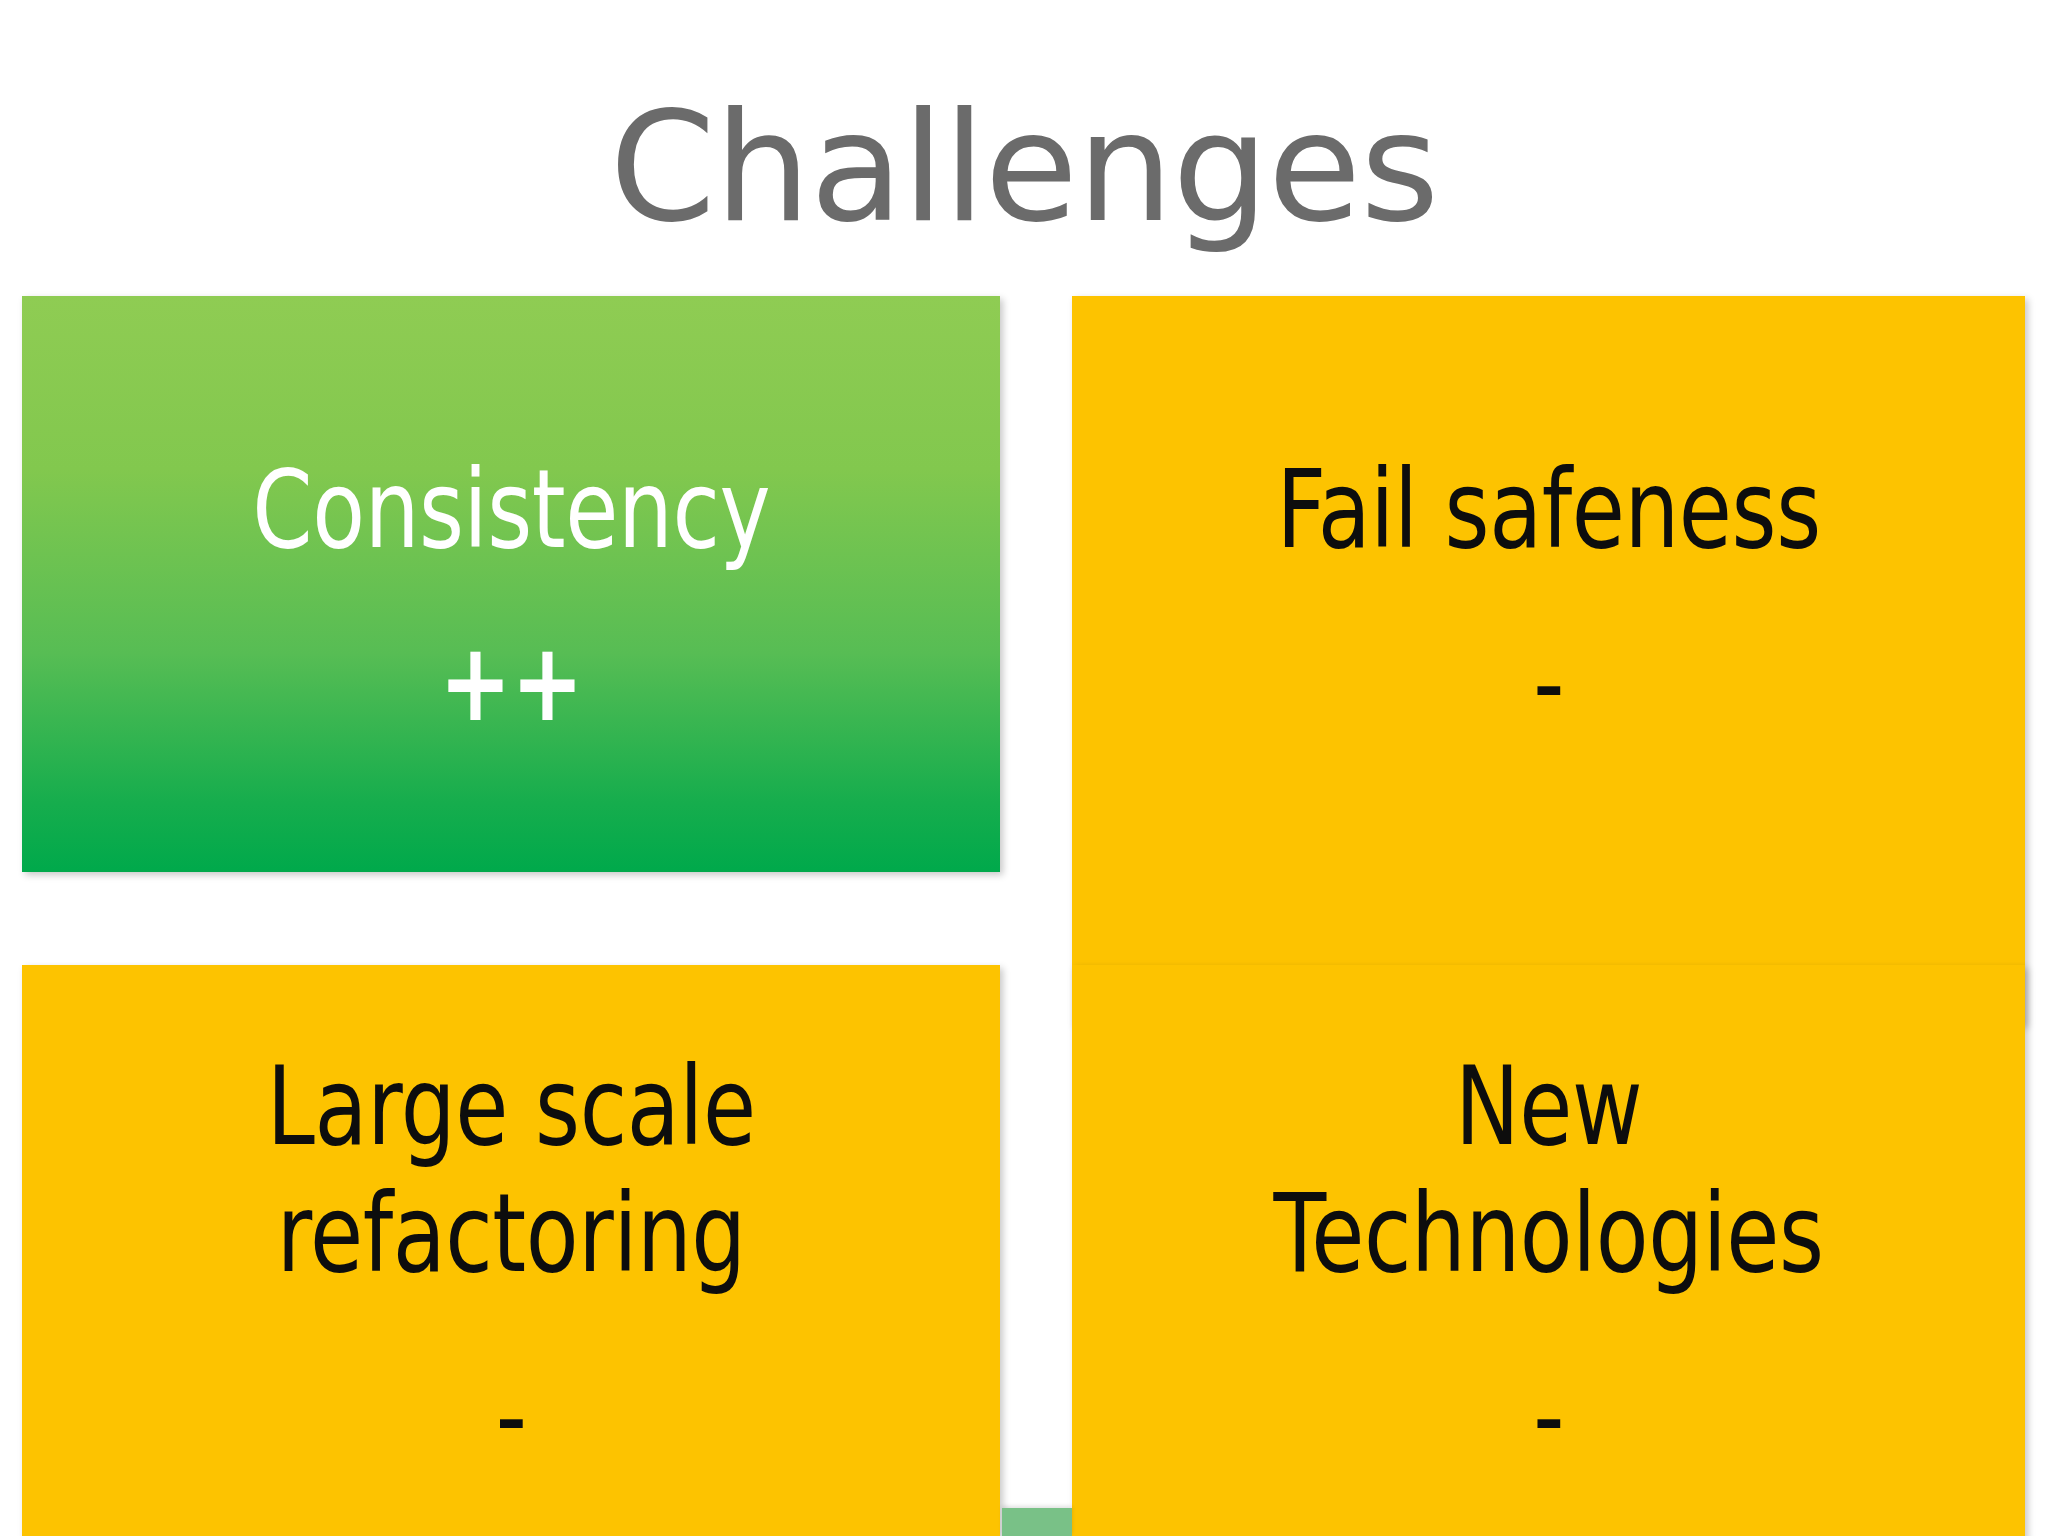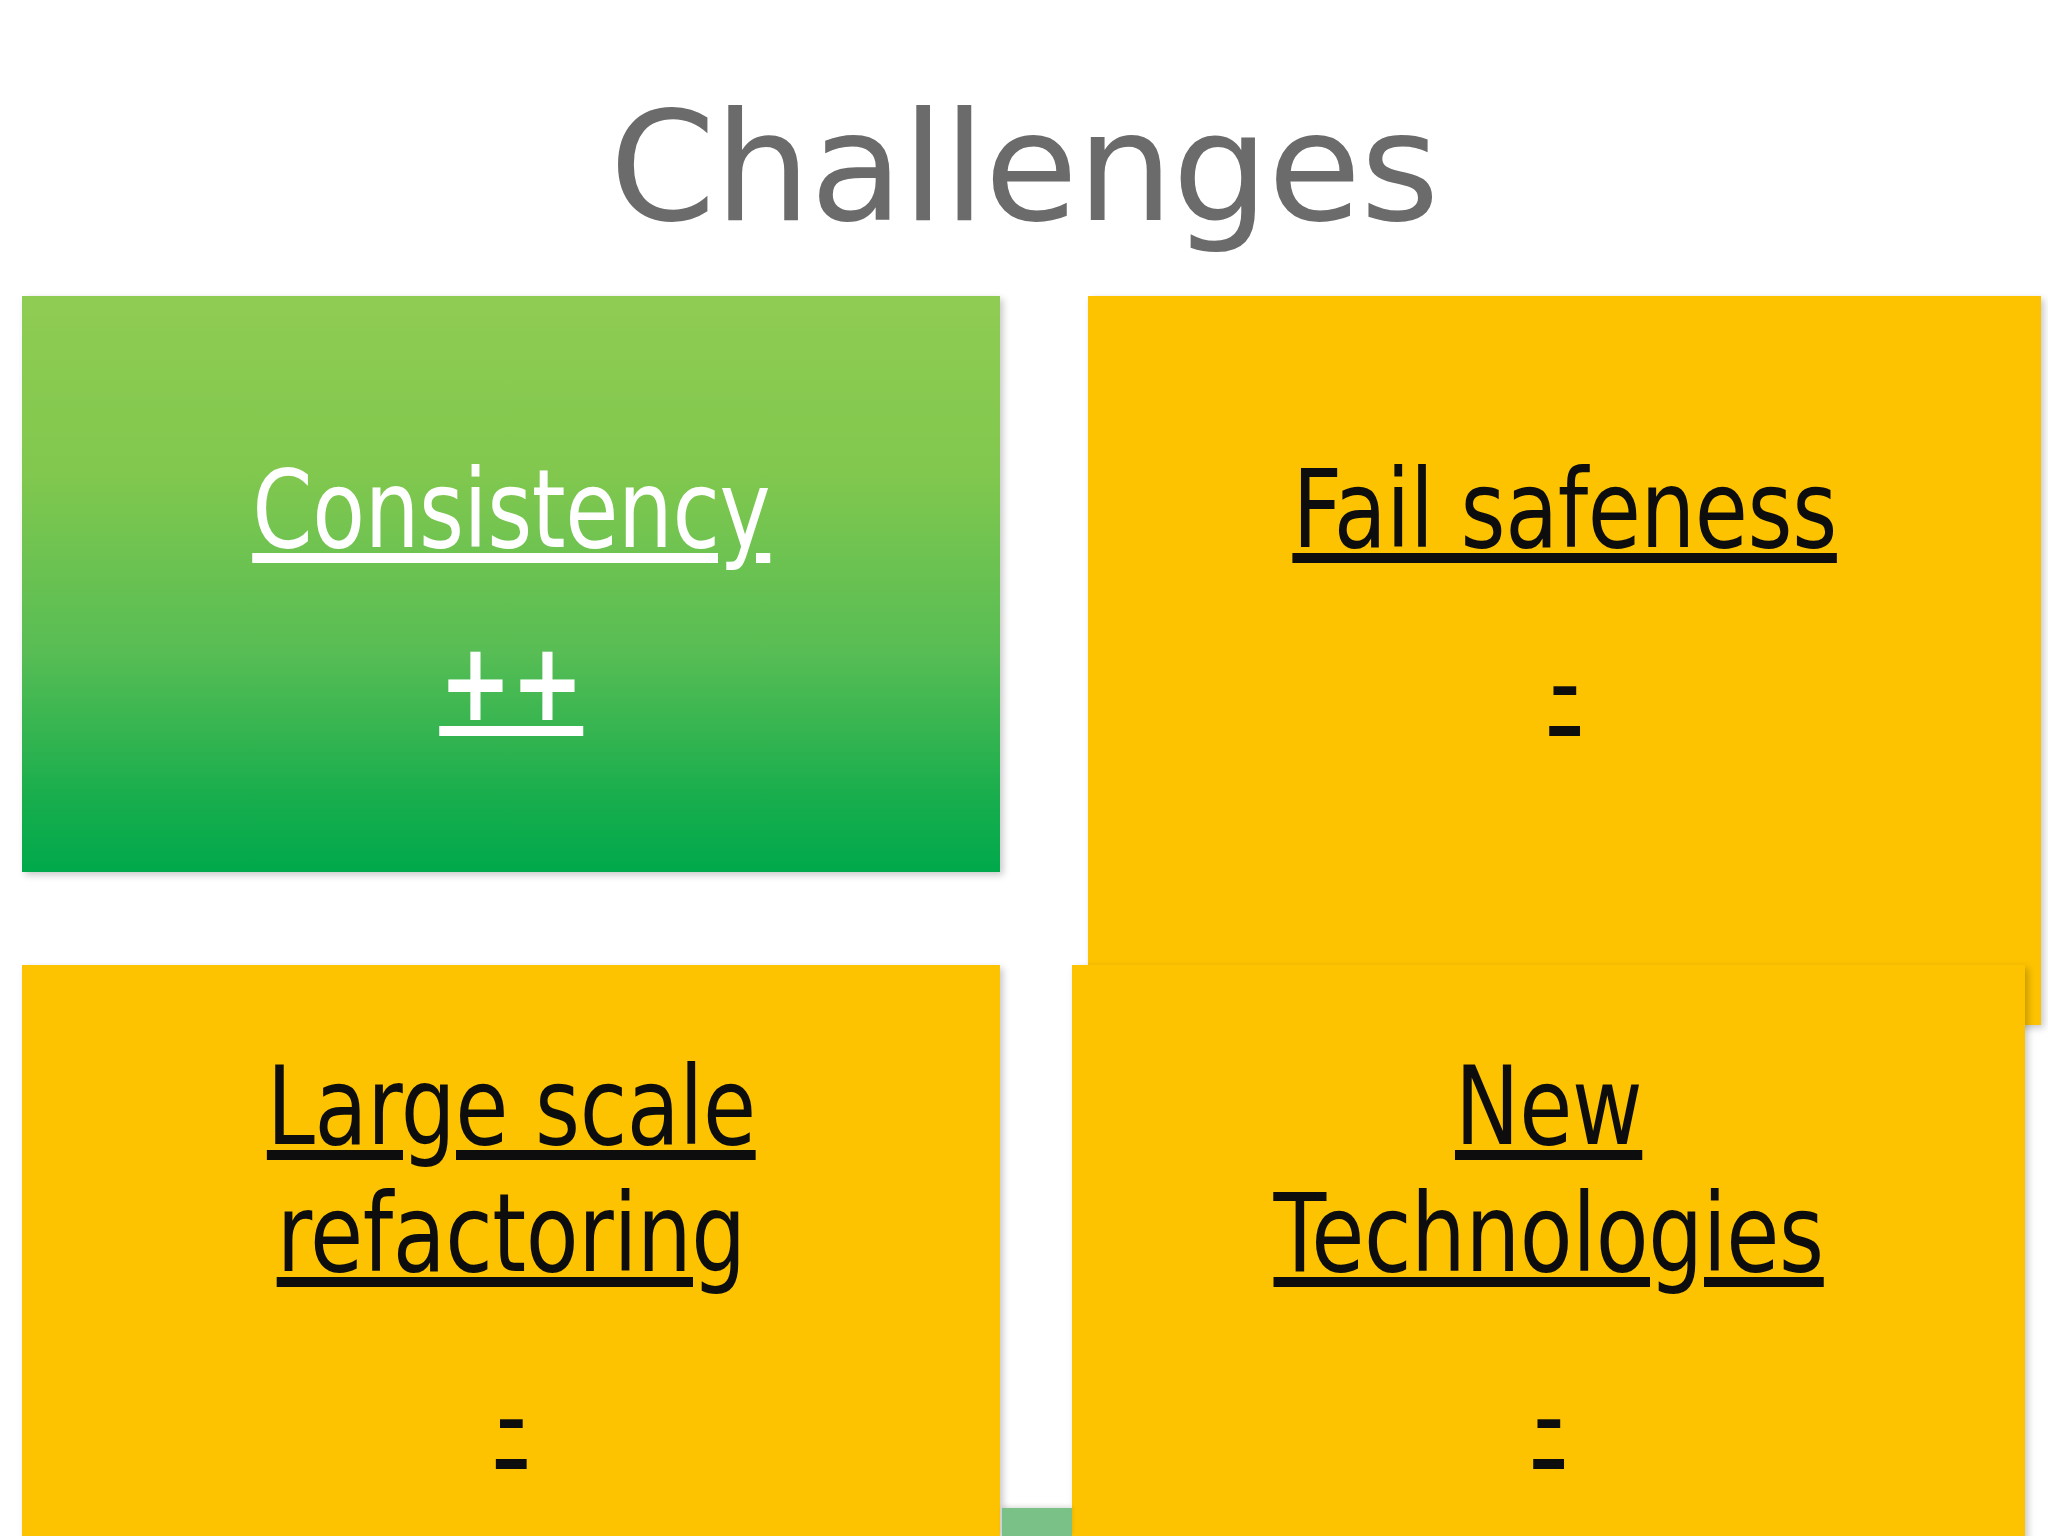--- a/index.html
+++ b/index.html
@@ -55,21 +55,20 @@
 
   
   .card {
     position: absolute;
     box-sizing: border-box;
     display: flex;
     flex-direction: column;
     align-items: center;
     justify-content: flex-start;
     box-shadow: 3px 3px 7px rgba(0, 0, 0, 0.22);
-    text-decoration: underline;
   }
 
   .card-label {
     font-family: "DejaVu Sans", "Liberation Sans", sans-serif;
     font-size: 108px;
     line-height: 1.18;
     font-weight: 400;
     text-align: center;
     white-space: pre-line;
     letter-spacing: -0.5px;
@@ -107,21 +106,20 @@
 
   
   .card-failsafeness {
     left: 1072px;
     top: 296px;
     width: 953px;
     height: 729px;
     background: #fdc300;
     color: #0d0d0d;
     padding-top: 150px;
-    margin-left: 16px;
   }
   .card-failsafeness .card-score {
     margin-top: 46px;
   }
 
   
   .card-refactoring {
     left: 22px;
     top: 965px;
     width: 978px;

